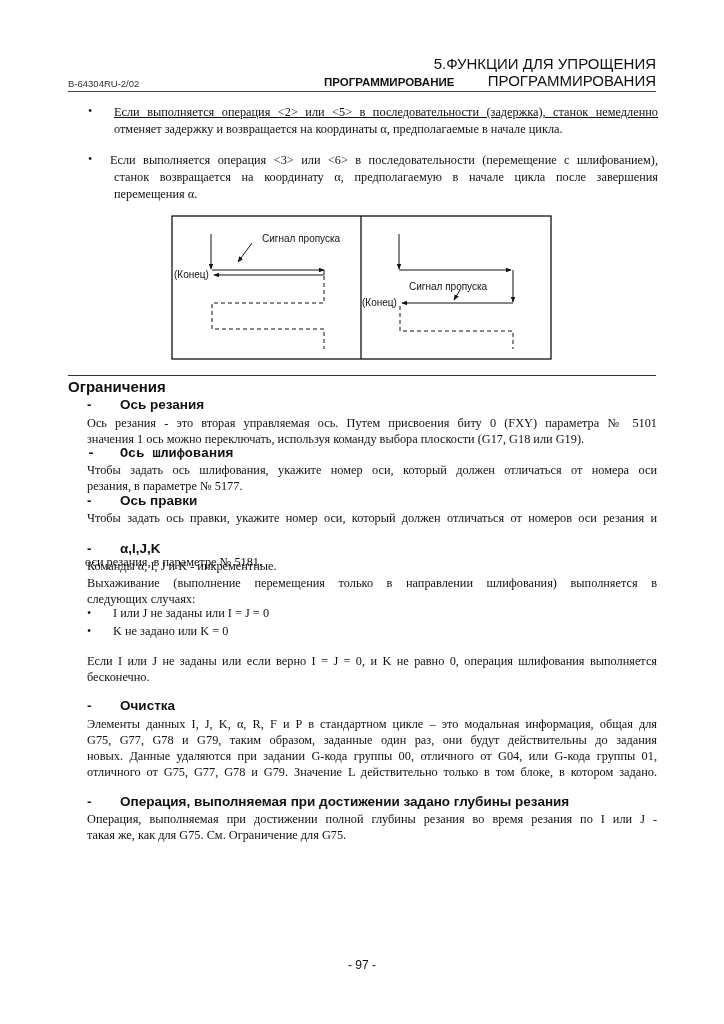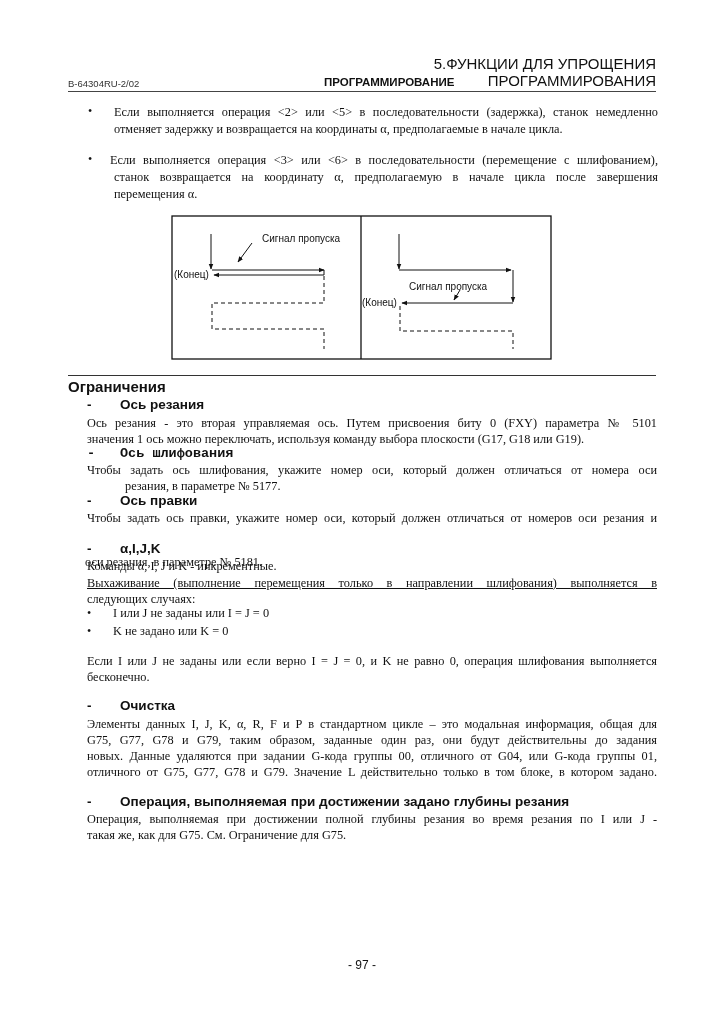--- a/index.html
+++ b/index.html
@@ -30,21 +30,21 @@
 <body>
 
 <div class="abs sans hdr-right1">5.ФУНКЦИИ ДЛЯ УПРОЩЕНИЯ</div>
 <div class="abs sans hdr-code">B-64304RU-2/02</div>
 <div class="abs sans hdr-center">ПРОГРАММИРОВАНИЕ</div>
 <div class="abs sans hdr-right2">ПРОГРАММИРОВАНИЯ</div>
 <div class="abs hdr-rule"></div>
 
 <div>
   <div class="abs serif bullet" style="left:88px; top:104px;">•</div>
-  <div class="abs serif para" style="left:114px; top:104px; width:544px; text-align:justify; text-align-last:justify;">Если выполняется операция &lt;2&gt; или &lt;5&gt; в последовательности (задержка), станок немедленно</div>
+  <div class="abs serif para" style="left:114px; top:104px; width:544px; text-align:justify; text-align-last:justify;text-decoration:underline;">Если выполняется операция &lt;2&gt; или &lt;5&gt; в последовательности (задержка), станок немедленно</div>
   <div class="abs serif para" style="left:114px; top:121px;">отменяет задержку и возвращается на координаты α, предполагаемые в начале цикла.</div>
 </div>
 <div>
   <div class="abs serif bullet" style="left:88px; top:152px;">•</div>
   <div class="abs serif para" style="left:110px; top:152px; width:548px; text-align-last:justify;">Если выполняется операция &lt;3&gt; или &lt;6&gt; в последовательности (перемещение с шлифованием),</div>
   <div class="abs serif para" style="left:114px; top:169px; width:544px; text-align-last:justify;">станок возвращается на координату α, предполагаемую в начале цикла после завершения</div>
   <div class="abs serif para" style="left:114px; top:186px;">перемещения α.</div>
 </div>
 
 <svg class="abs" style="left:0; top:0;" width="724" height="1024">
@@ -81,29 +81,29 @@
 
 <div class="abs section-rule"></div>
 <div class="abs sans h1">Ограничения</div>
 
 <div class="abs sans h2" style="left:87px; top:397px;"><span class="dash">-</span><span>Ось резания</span></div>
 <div class="abs serif para" style="left:87px; top:415px; width:570px; text-align-last:justify;">Ось резания - это вторая управляемая ось. Путем присвоения биту 0 (FXY) параметра № 5101</div>
 <div class="abs serif para" style="left:87px; top:431px;">значения 1 ось можно переключать, используя команду выбора плоскости (G17, G18 или G19).</div>
 
 <div class="abs sans h2" style="left:87px; top:446px;font-family:Liberation Mono, monospace;"><span class="dash">-</span><span>Ось шлифования</span></div>
 <div class="abs serif para" style="left:87px; top:462px; width:570px; text-align-last:justify;">Чтобы задать ось шлифования, укажите номер оси, который должен отличаться от номера оси</div>
-<div class="abs serif para" style="left:87px; top:478px;margin-left:38px;">резания, в параметре № 5177.</div>
+<div class="abs serif para" style="left:87px; top:478px;">резания, в параметре № 5177.</div>
 
 <div class="abs sans h2" style="left:87px; top:493px;"><span class="dash">-</span><span>Ось правки</span></div>
 <div class="abs serif para" style="left:87px; top:510px; width:570px; text-align-last:justify;">Чтобы задать ось правки, укажите номер оси, который должен отличаться от номеров оси резания и</div>
 <div class="abs serif para" style="left:85px; top:526px;margin-top:28px;">оси резания, в параметре № 5181.</div>
 
 <div class="abs sans h2" style="left:87px; top:541px;"><span class="dash">-</span><span>α,I,J,K</span></div>
 <div class="abs serif para" style="left:87px; top:558px;">Команды α, I, J и K - инкрементные.</div>
-<div class="abs serif para" style="left:87px; top:575px; width:570px; text-align-last:justify;text-decoration:underline;">Выхаживание (выполнение перемещения только в направлении шлифования) выполняется в</div>
+<div class="abs serif para" style="left:87px; top:575px; width:570px; text-align-last:justify;">Выхаживание (выполнение перемещения только в направлении шлифования) выполняется в</div>
 <div class="abs serif para" style="left:87px; top:591px;">следующих случаях:</div>
 <div class="abs serif bullet" style="left:87px; top:606px;">•</div>
 <div class="abs serif para" style="left:113px; top:605px;">I или J не заданы или I = J = 0</div>
 <div class="abs serif bullet" style="left:87px; top:624px;">•</div>
 <div class="abs serif para" style="left:113px; top:623px;">K не задано или K = 0</div>
 <div class="abs serif para" style="left:87px; top:653px; width:570px; text-align-last:justify;">Если I или J не заданы или если верно I = J = 0, и K не равно 0, операция шлифования выполняется</div>
 <div class="abs serif para" style="left:87px; top:669px;">бесконечно.</div>
 
 <div class="abs sans h2" style="left:87px; top:698px;"><span class="dash">-</span><span>Очистка</span></div>
 <div class="abs serif para" style="left:87px; top:716px; width:570px; text-align-last:justify;font-family:Liberation Serif, serif;">Элементы данных I, J, K, α, R, F и P в стандартном цикле – это модальная информация, общая для</div>

